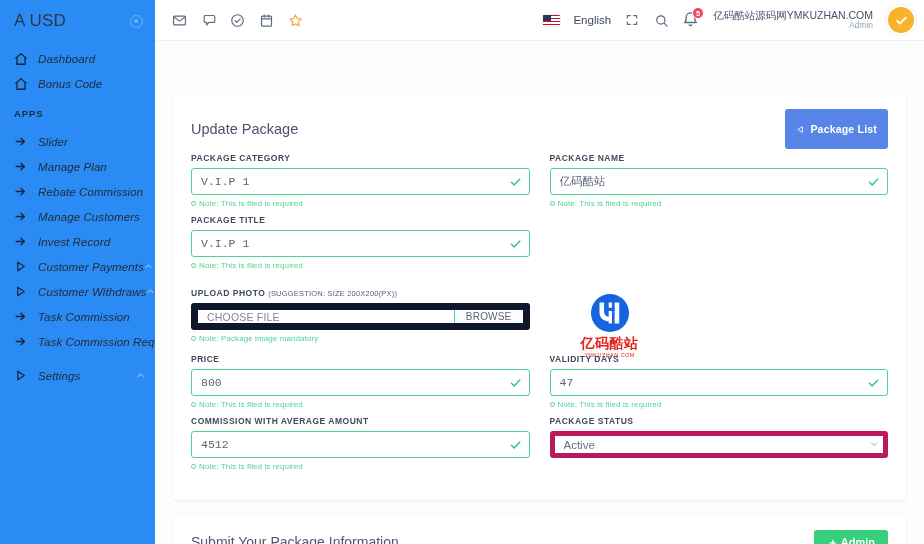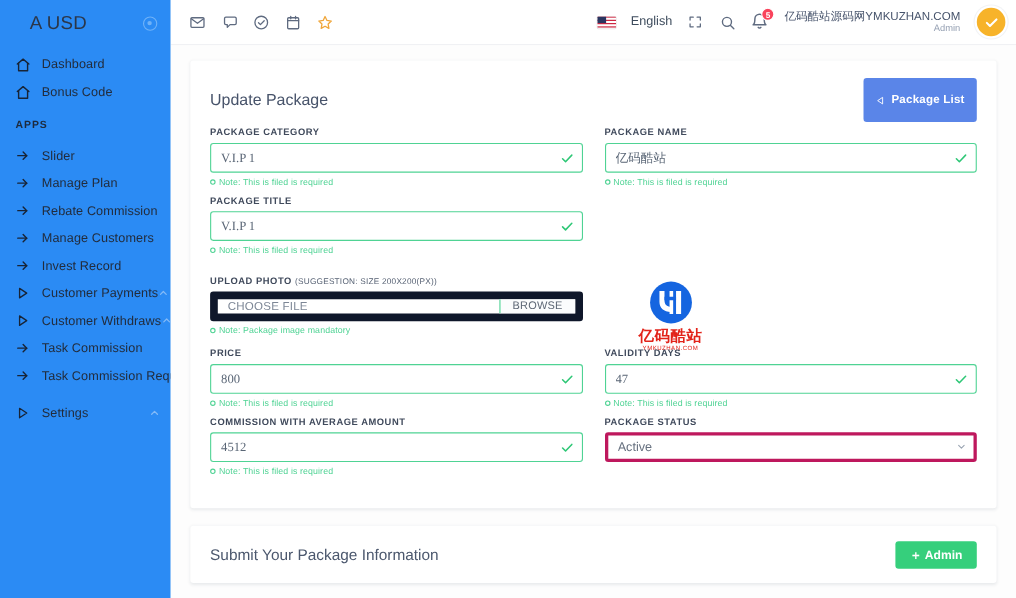--- a/index.html
+++ b/index.html
@@ -10,34 +10,34 @@
   }
   #app { display: flex; width: 924px; height: 544px; background: #fdfdfd; }
 
   
   #sidebar {
     width: 155px; height: 544px; background: #2b8bf4;
     flex: 0 0 155px; position: relative; overflow: hidden;
   }
   .brand-row {
     height: 42px; display: flex; align-items: center;
-    padding: 0 12px 0 14px; justify-content: space-between; margin-left: 13px;
+    padding: 0 12px 0 14px; justify-content: space-between;
   }
   .brand-title {
     font-size: 17px; color: #2b3648; letter-spacing: .2px; font-weight: 400;
   }
   .brand-dot {
     width: 13px; height: 13px; border-radius: 50%;
     border: 1.6px solid #6fb2f8; position: relative;
   }
   .brand-dot::after {
     content: ""; position: absolute; left: 3.2px; top: 3.2px;
     width: 4px; height: 4px; border-radius: 50%; background: #6fb2f8;
   }
-  .nav-list { padding-top: 4px; }
+  .nav-list { padding-top: 4px; font-style: italic; }
   .nav-item {
     display: flex; align-items: center; height: 25px;
     padding: 0 10px 0 14px; cursor: pointer; position: relative;
   }
   .nav-ico {
     width: 18px; height: 16px; flex: 0 0 18px;
     display: flex; align-items: center; justify-content: flex-start;
   }
   .nav-ico svg { display: block; }
   .nav-label {
@@ -45,21 +45,21 @@
     margin-left: 6px; letter-spacing: .1px;
   }
   .nav-chev { margin-left: auto; opacity: .45; display: flex; }
   .apps-head {
     font-size: 9.5px; color: #1d2a3d; letter-spacing: .9px;
     padding: 12px 0 6px 14px; font-weight: 600;
   }
 
   
   #main { flex: 1; height: 544px; display: flex; flex-direction: column;
-          background: #fdfdfd; overflow: hidden; }
+          background: #fdfdfd; overflow: hidden; gap: 38px; }
 
   
   #topbar {
     height: 41px; background: #ffffff; display: flex; align-items: center;
     padding: 0 8px 0 16px; border-bottom: 1px solid #f0f1f4; flex: 0 0 41px;
   }
   .tb-left { display: flex; align-items: center; gap: 13px; }
   .tb-ico { width: 16px; height: 16px; display: flex; align-items: center;
             justify-content: center; cursor: pointer; }
   .tb-right { margin-left: auto; display: flex; align-items: center; gap: 13px; }
@@ -117,21 +117,21 @@
   .col { flex: 1 1 0; min-width: 0; }
   .f-label {
     font-size: 8.5px; color: #404a5c; letter-spacing: .5px;
     font-weight: 700; display: block; margin-bottom: 5px; text-transform: uppercase;
   }
   .f-label .sub { font-weight: 400; font-size: 7.5px; color: #566173; letter-spacing: .2px; }
   .inp-wrap { position: relative; }
   .inp {
     width: 100%; height: 27px; border: 1px solid #4fd394; border-radius: 3px;
     background: #fff; padding: 0 28px 0 9px; font-size: 11.5px; color: #5a6676;
-    font-family: Liberation Serif, serif; outline: none;
+    font-family: Liberation Mono, monospace; outline: none;
   }
   .inp::placeholder { color: #9aa4b2; }
   .tick {
     position: absolute; right: 8px; top: 50%; transform: translateY(-50%);
     pointer-events: none; display: flex;
   }
   .note {
     font-size: 8px; color: #4fd394; margin: 4px 0 9px 0;
     display: flex; align-items: center; gap: 3px; letter-spacing: .1px;
   }
@@ -159,21 +159,21 @@
   .logo-box { width: 120px; display: flex; flex-direction: column;
               align-items: center; justify-content: center; padding-top: 4px; }
   .logo-mark { width: 42px; height: 42px; }
   .logo-cn { font-size: 14px; color: #e2231a; font-weight: 700;
              letter-spacing: .5px; margin-top: 2px; line-height: 1; }
   .logo-url { font-size: 5.5px; color: #e2231a; letter-spacing: .45px; margin-top: 2px; }
 
   
   .sel-wrap { position: relative; }
   .sel {
-    width: 100%; height: 27px; border: 3px solid #be185d; border-radius: 3px;
+    width: 100%; height: 27px; border: 5px solid #be185d; border-radius: 3px;
     background: #fff; padding: 0 26px 0 9px; font-size: 11.5px; color: #66707f;
     font-family: inherit; appearance: none; -webkit-appearance: none;
     outline: none; cursor: pointer;
   }
   .sel-arrow {
     position: absolute; right: 9px; top: 50%; transform: translateY(-50%);
     pointer-events: none; color: #9aa4b2; font-size: 9px;
   }
   .submit-card {
     background: #fff; border-radius: 3px; box-shadow: 0 1px 3px rgba(25,40,70,.09);

